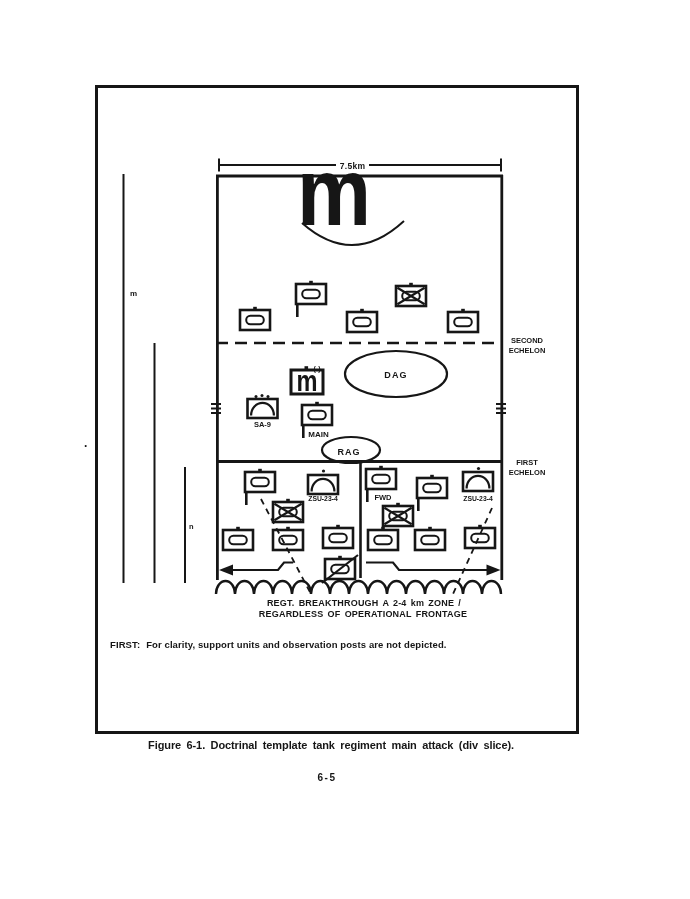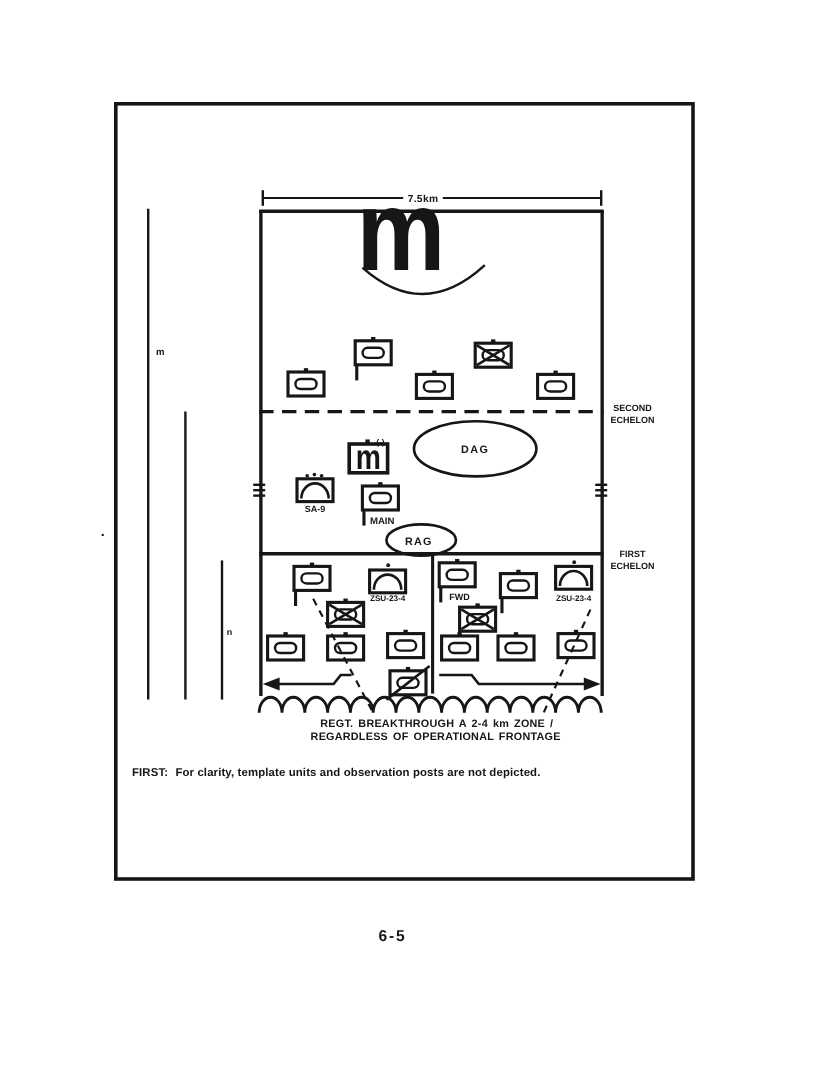--- a/index.html
+++ b/index.html
@@ -19,21 +19,21 @@
     letter-spacing:0.1px; white-space:nowrap;
   }
   .note .gap { display:inline-block; width:6px; }
   .caption {
     left:89px; top:739px; width:484px; text-align:center;
     font-size:11px; font-weight:bold; letter-spacing:-0.1px; word-spacing:2.5px;
     white-space:nowrap;
   }
   .pageno {
     left:0; top:772px; width:654px; text-align:center;
-    font-size:13px; font-weight:bold; letter-spacing:1.5px;
+    font-size:10px; font-weight:bold; letter-spacing:1.5px;
   }
   .stray { left:84px; top:436px; font-size:12px; font-weight:bold; }
   svg text {
     font-family:"Liberation Sans","DejaVu Sans",sans-serif;
     font-weight:bold; fill:#161616;
   }
 </style>
 </head>
 <body>
 
@@ -184,19 +184,20 @@
     <path fill="none" stroke="#161616" stroke-width="2.4" d="M216,594 a9.5,13 0 0 1 19,0 a9.5,13 0 0 1 19,0 a9.5,13 0 0 1 19,0 a9.5,13 0 0 1 19,0 a9.5,13 0 0 1 19,0 a9.5,13 0 0 1 19,0 a9.5,13 0 0 1 19,0 a9.5,13 0 0 1 19,0 a9.5,13 0 0 1 19,0 a9.5,13 0 0 1 19,0 a9.5,13 0 0 1 19,0 a9.5,13 0 0 1 19,0 a9.5,13 0 0 1 19,0 a9.5,13 0 0 1 19,0 a9.5,13 0 0 1 19,0"></path>
 
     <line x1="261" y1="499" x2="312" y2="596" stroke="#161616" stroke-width="1.8" stroke-dasharray="6 5"></line>
     <line x1="492" y1="508" x2="453" y2="594" stroke="#161616" stroke-width="1.8" stroke-dasharray="6 5"></line>
 
     <text x="364" y="606" text-anchor="middle" font-size="9" letter-spacing="0.2" word-spacing="1.5">REGT. BREAKTHROUGH A 2-4 km ZONE /</text>
     <text x="363" y="617" text-anchor="middle" font-size="9" letter-spacing="0.2" word-spacing="1.5">REGARDLESS OF OPERATIONAL FRONTAGE</text>
   </svg>
 
   <div class="abs note">
-    <span>FIRST:</span><span class="gap"></span><span>For clarity, template units and observation posts are not depicted.</span>
+    <span>FIRST:</span><span class="gap"></span><span>For clarity, support units and observation posts are not depicted.</span>
   </div>
 
+  <div class="abs caption">Figure 6-1. Doctrinal template tank regiment main attack (div slice).</div>
 
   <div class="abs pageno">6-5</div>
 
 </div>
 
 </body></html>

